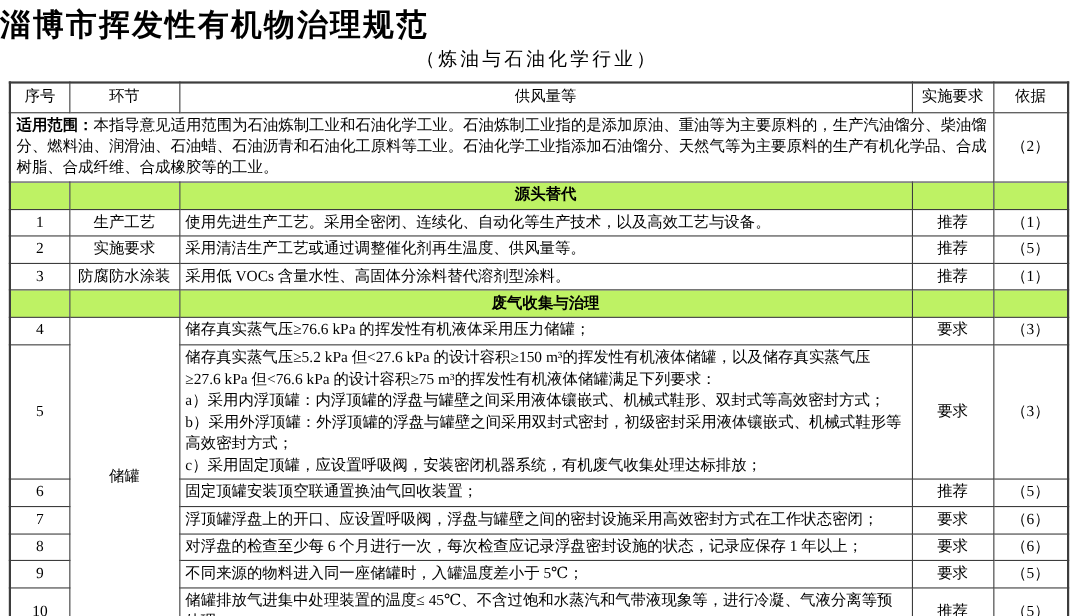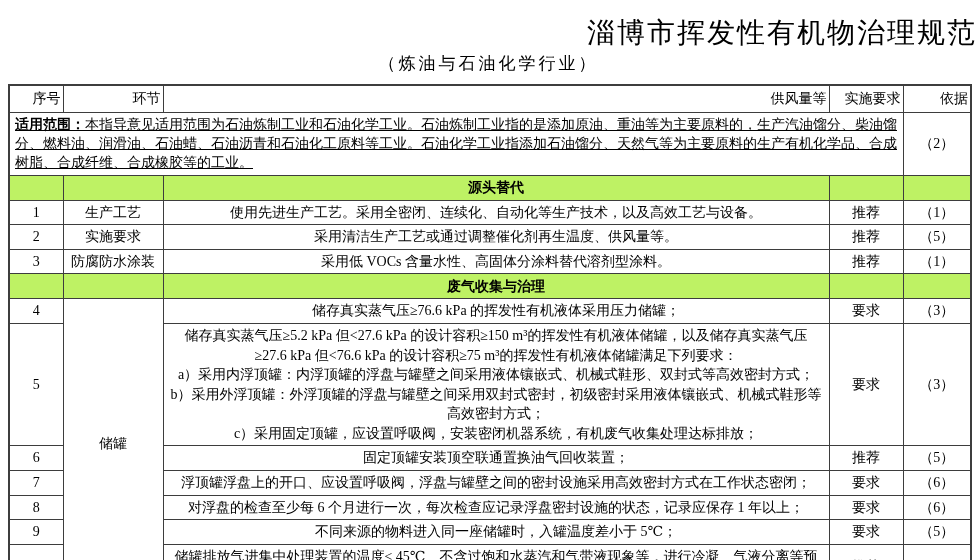--- a/index.html
+++ b/index.html
@@ -2,48 +2,48 @@
 <html><head>
 <meta charset="utf-8">
 <style>
   html,body{margin:0;padding:0;background:#ffffff;}
   body{
     width:977px;height:560px;
     font-family:"Liberation Serif","DejaVu Serif",serif;
     color:#000;overflow:hidden;
   }
   .title{
-    text-align:right;font-size:28px;font-weight:normal;
-    margin-top:14px;letter-spacing:2px;
+    text-align:left;font-size:28px;font-weight:bold;
+    margin-top:4px;letter-spacing:2px;
   }
   .subtitle{
     text-align:center;font-size:17px;letter-spacing:3px;
   }
   table.reg{
     border-collapse:collapse;table-layout:fixed;
     width:962px;margin:9px 0 0 8px;
     border:2px solid #3d3d3d;
   }
   col.c-no{width:54px;}
   col.c-stage{width:100px;}
   col.c-task{width:666px;}
   col.c-req{width:74px;}
   col.c-basis{width:68px;}
   th,td{
     border:1px solid #3d3d3d;
     font-size:14px;line-height:1.4;
     padding:2px 5px;vertical-align:middle;
     overflow:hidden;
   }
-  th{font-weight:normal;text-align:right;padding:3px 2px;}
+  th{font-weight:normal;text-align:center;padding:3px 2px;}
   .c{text-align:center;}
-  .task{text-align:center;white-space:pre-wrap;}
+  .task{text-align:left;white-space:pre-wrap;}
   tr.sec td{background:#bef264;height:20px;}
   .secname{text-align:center;font-weight:bold;}
-  .scope-text{line-height:1.38;text-decoration:underline;}
+  .scope-text{line-height:1.38;}
   .bold{font-weight:bold;}
   tr.r-head{height:22px;}
   tr.r-scope{height:55px;}
   tr.r-std{height:22px;}
   tr.r-5 td{vertical-align:middle;}
   tr.r-5{height:122px;}
   tr.r-10{height:38px;}
 </style>
 </head>
 <body>

